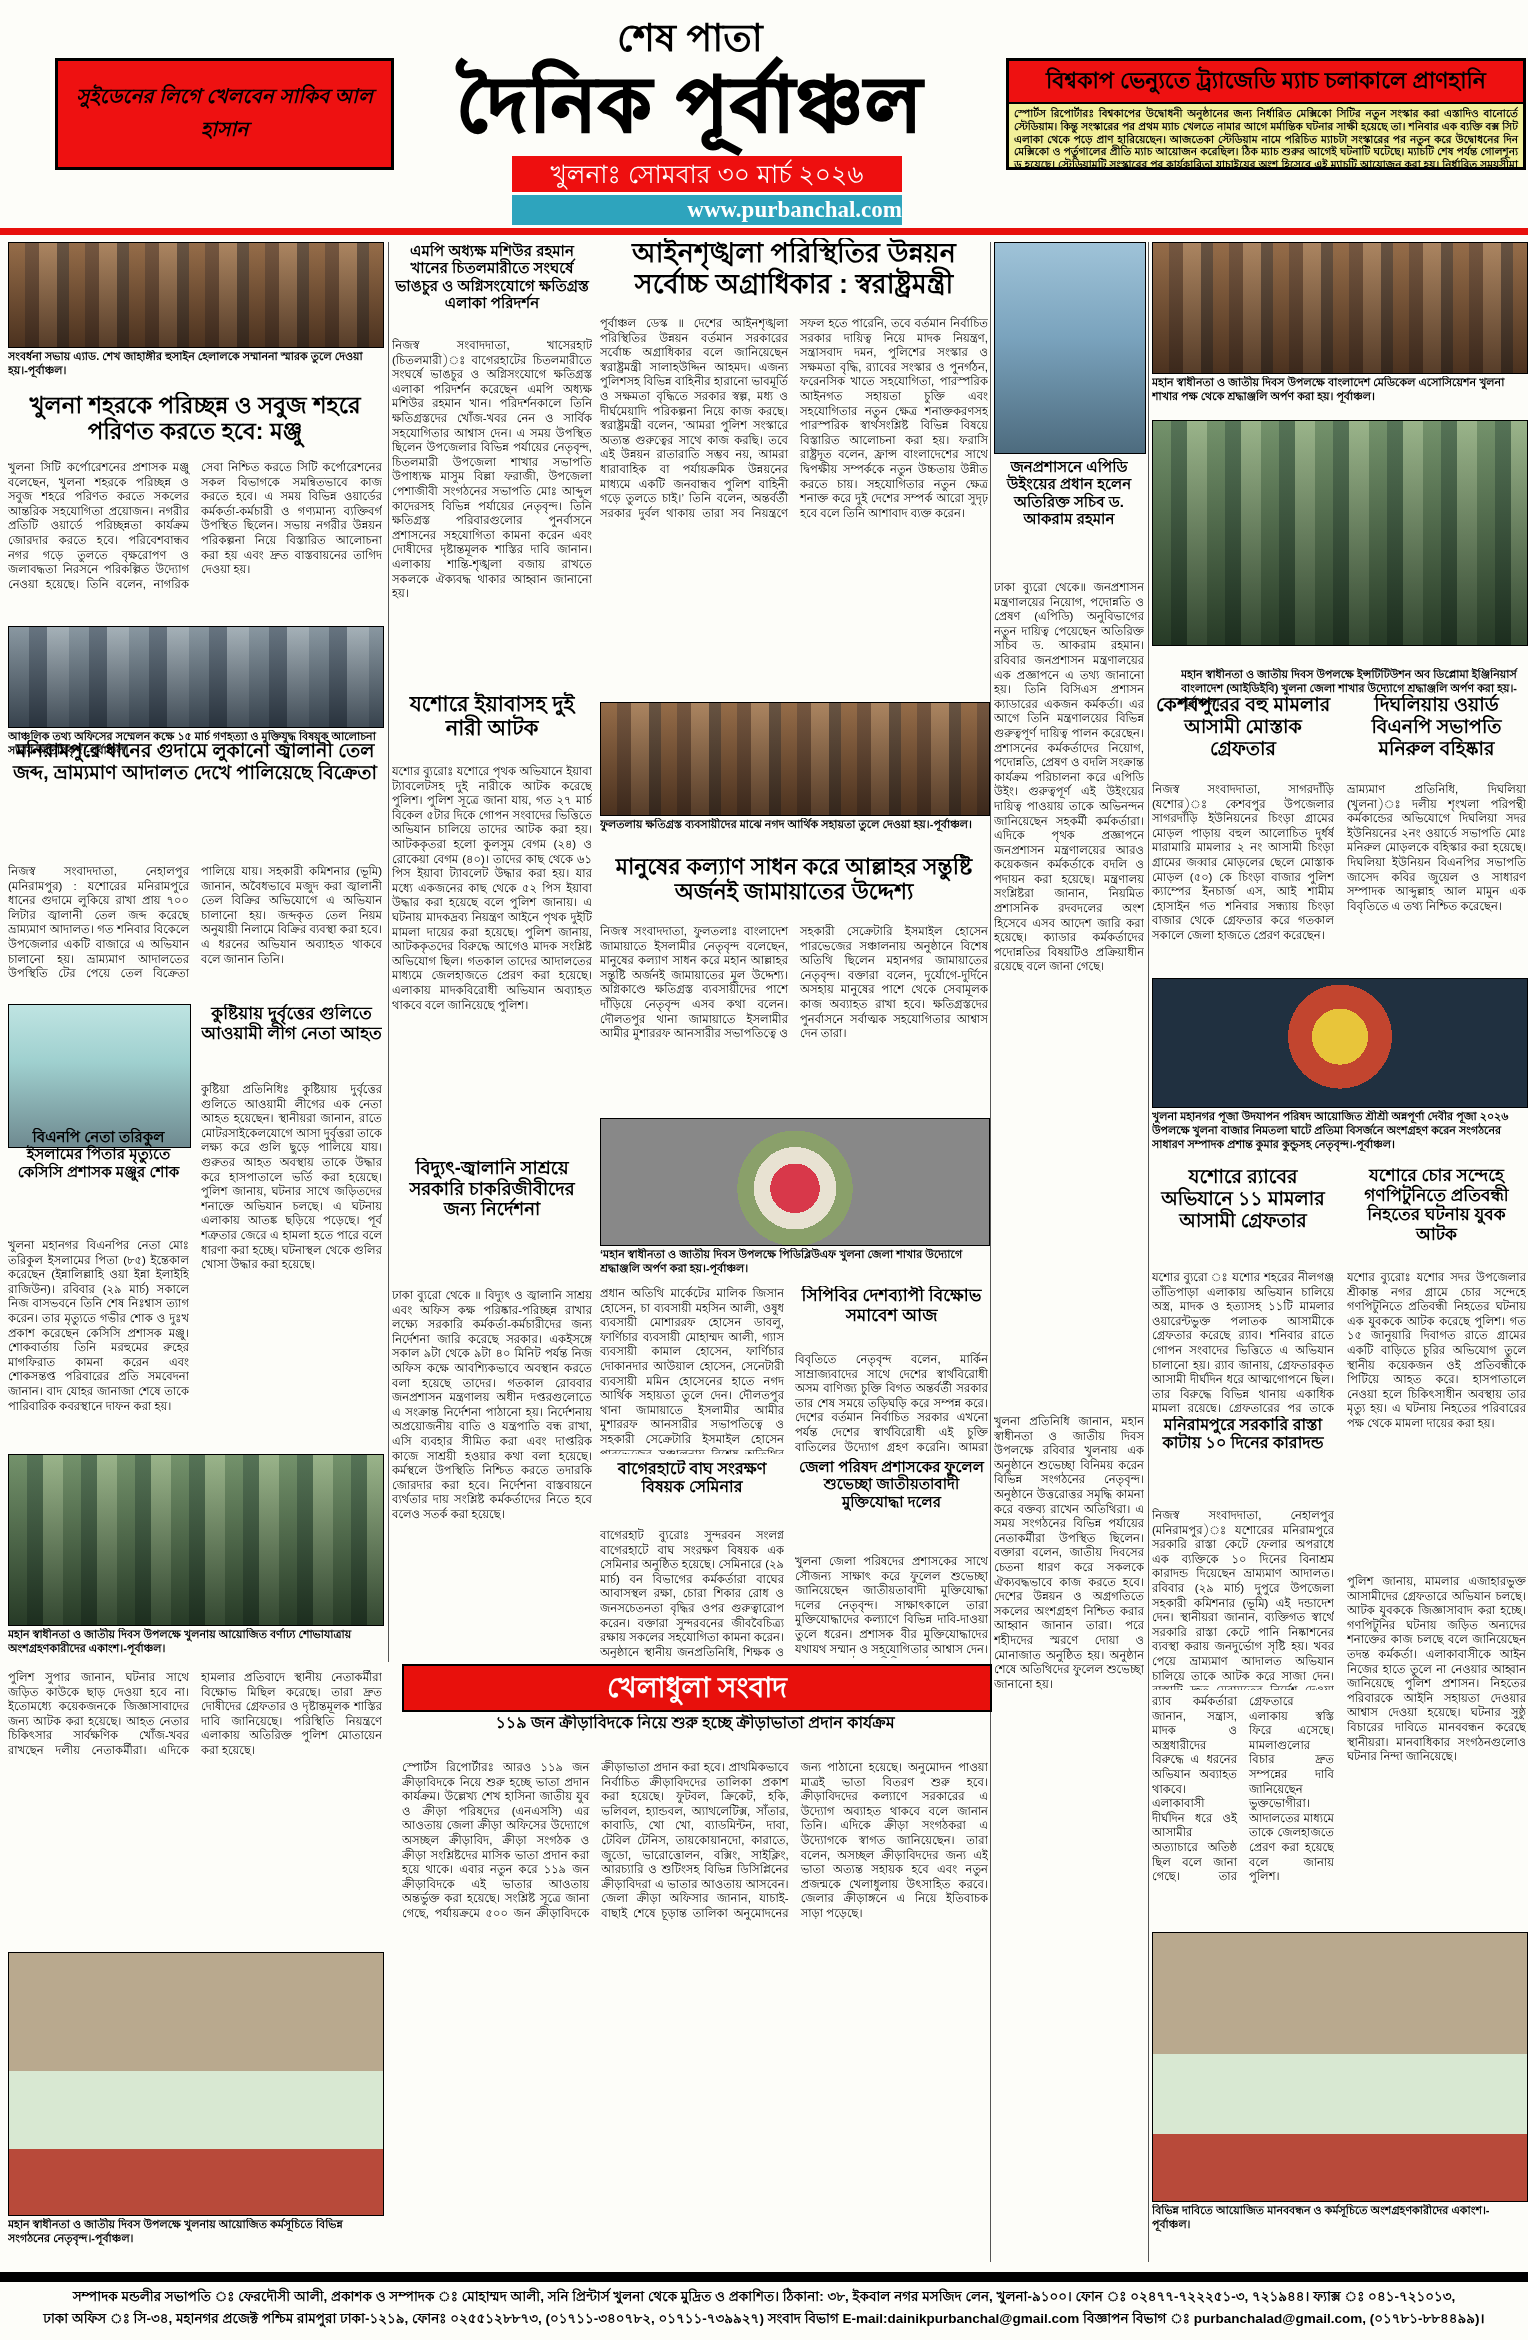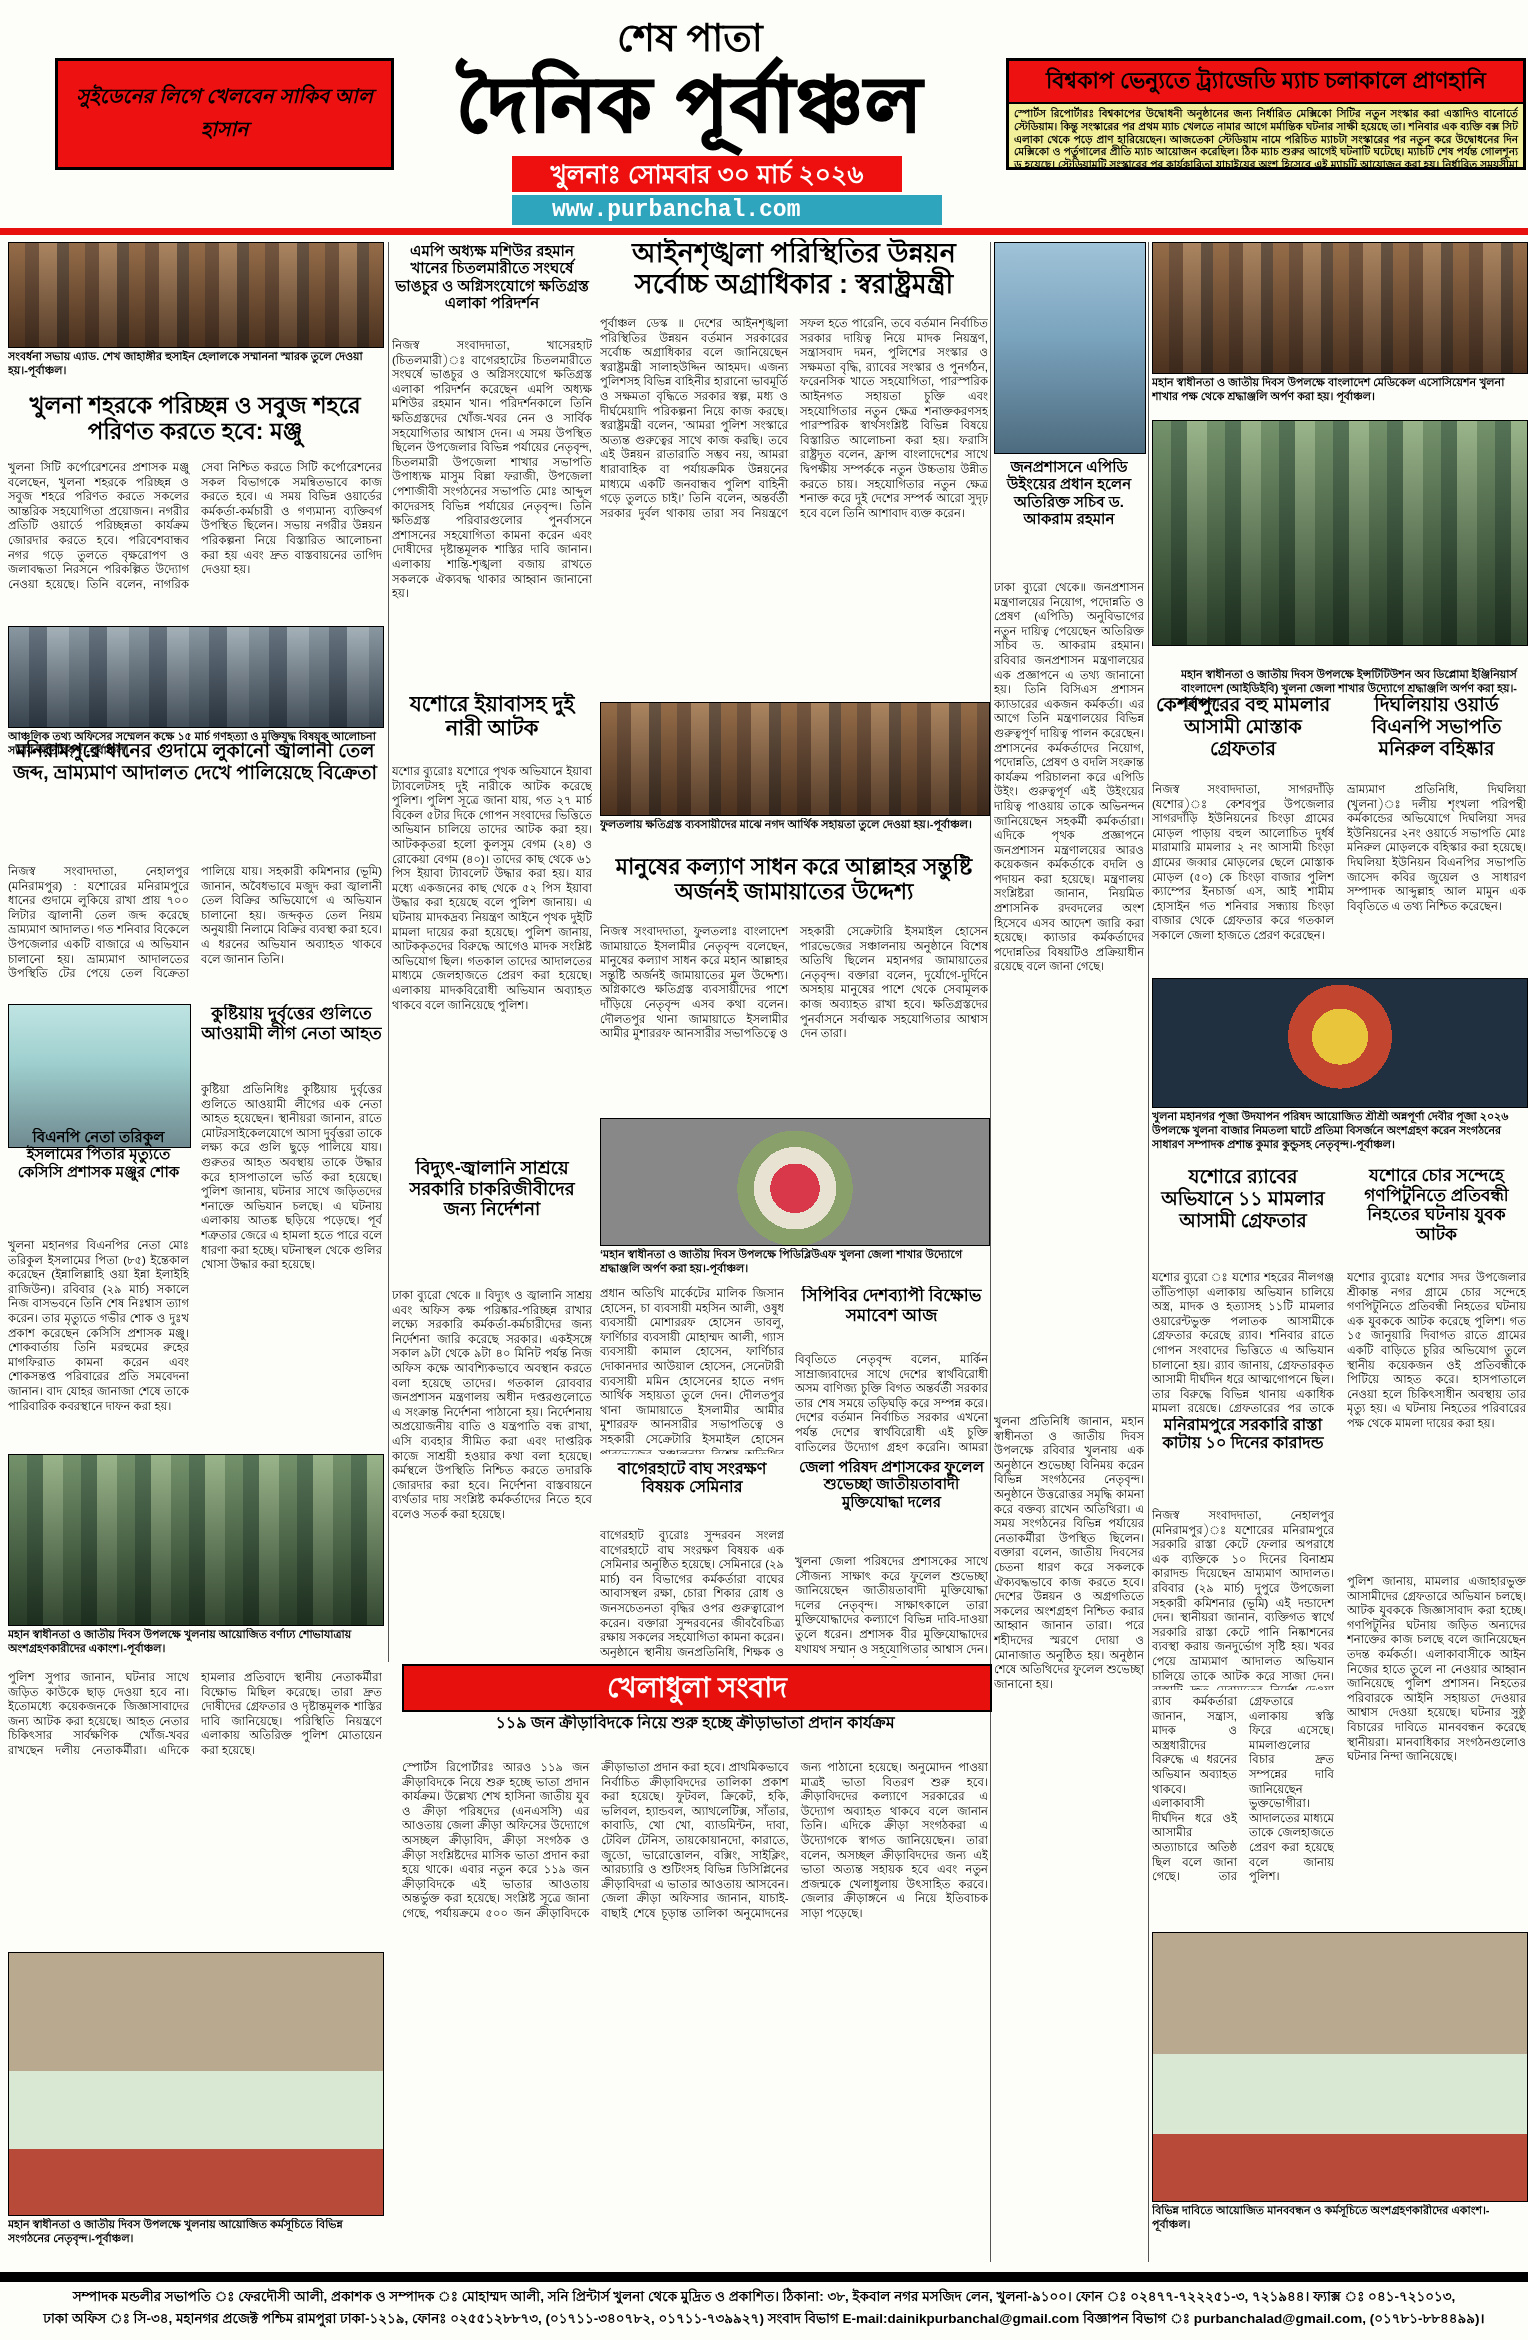--- a/index.html
+++ b/index.html
@@ -29,23 +29,23 @@
   .p-puja{background:
      radial-gradient(circle at 50% 45%,#e8c53a 0 14%,#c2452f 14% 26%,#203040 26% 100%),
      repeating-linear-gradient(90deg,rgba(255,255,255,.08) 0 16px,rgba(0,0,0,.25) 16px 32px);}
   .p-wreath{background:
      radial-gradient(circle at 50% 55%,#d8384a 0 12%,#e8e2d2 12% 20%,#8aa06a 20% 28%,#888 28% 100%),
      repeating-linear-gradient(90deg,rgba(0,0,0,.15) 0 15px,rgba(255,255,255,.1) 15px 30px);}
   .sports-box{border:3px solid #000;background:#f2f09a;}
   .sports-box .bar{background:#ee1111;color:#000;font-weight:800;text-align:center;
       border-bottom:2px solid #000;}
   .sports-box .bd{font-size:10.5px;line-height:1.22;text-align:justify;padding:3px 5px;font-weight:600;}
-  .redbar{background:#ee0f0f;color:#fff;font-weight:700;text-align:center;}
-  .tealbar{background:#2ea4bd;color:#fff;font-weight:800;text-align:left;
-      font-family:Liberation Mono, monospace;padding-left:40px;}
+  .redbar{background:#ee0f0f;color:#fff;font-weight:400;text-align:center;}
+  .tealbar{background:#2ea4bd;color:#fff;font-weight:800;text-align:right;
+      font-family:Liberation Serif, serif;}
   .vline{position:absolute;width:1px;background:#555;}
   .sec-banner{background:#e8100c;color:#fff;font-weight:800;text-align:center;border:2px solid #000;}
 </style>
 </head>
 <body>
 
 <div class="abs sports-box" style="left:55px;top:58px;width:333px;height:106px;">
   <div class="bar" style="font-size:20px;padding:20px 0;font-style:italic;">সুইডেনের লিগে খেলবেন সাকিব আল হাসান</div>
   <div class="bd">স্পোর্টস রিপোর্টার ঃ জাতীয় দলে ফেরা নিয়ে গুঞ্জনের মাঝেই নতুন ফ্রাঞ্চাইজি লিগে নাম লেখালেন সাকিব আল হাসান। সুইডেনের নর্ডিক স্ম্যাশ টি-টোয়েন্টিতে খেলবেন সাবেক নাম্বার ওয়ান অলরাউন্ডার। সুইডেনে প্রথমবারের মতো শুরু হতে যাচ্ছে ফ্র্যাঞ্চাইজি টি-টোয়েন্টি। এ টুর্নামেন্টে উপসালা টাইগার্স-এর হয়ে খেলবেন সাকিব আল হাসান। সামাজিক যোগাযোগমাধ্যমে এক ঘোষণায় এটি নিশ্চিত করে ফ্র্যাঞ্চাইজিটি। যেখানে সাকিবকে দলে পেয়ে উচ্ছ্বাস প্রকাশ করেছে উপসালা টাইগার্স কর্তৃপক্ষ। শনিবার (২৮ মার্চ) নিজেদের ফেসবুক পেজে সাকিবের একটি ছবি পোস্ট করে তারা জানিয়েছে, ড্রাফটের আগেই সবচেয়ে প্রতীক্ষিত সাইনিং হিসেবে সাকিবকে দলে নেয়া হয়েছে। আগামী গ্রীষ্মেই মাঠে গড়াবে নর্ডিক স্ম্যাশ টি-টোয়েন্টির প্রথম আসর। জুন ফাইনালের আগে খেলছেন ভারতের ফ্র্যাঞ্চাইজি অংশ নেয়া অনেক ক্রিকেটার।</div>
 </div>

